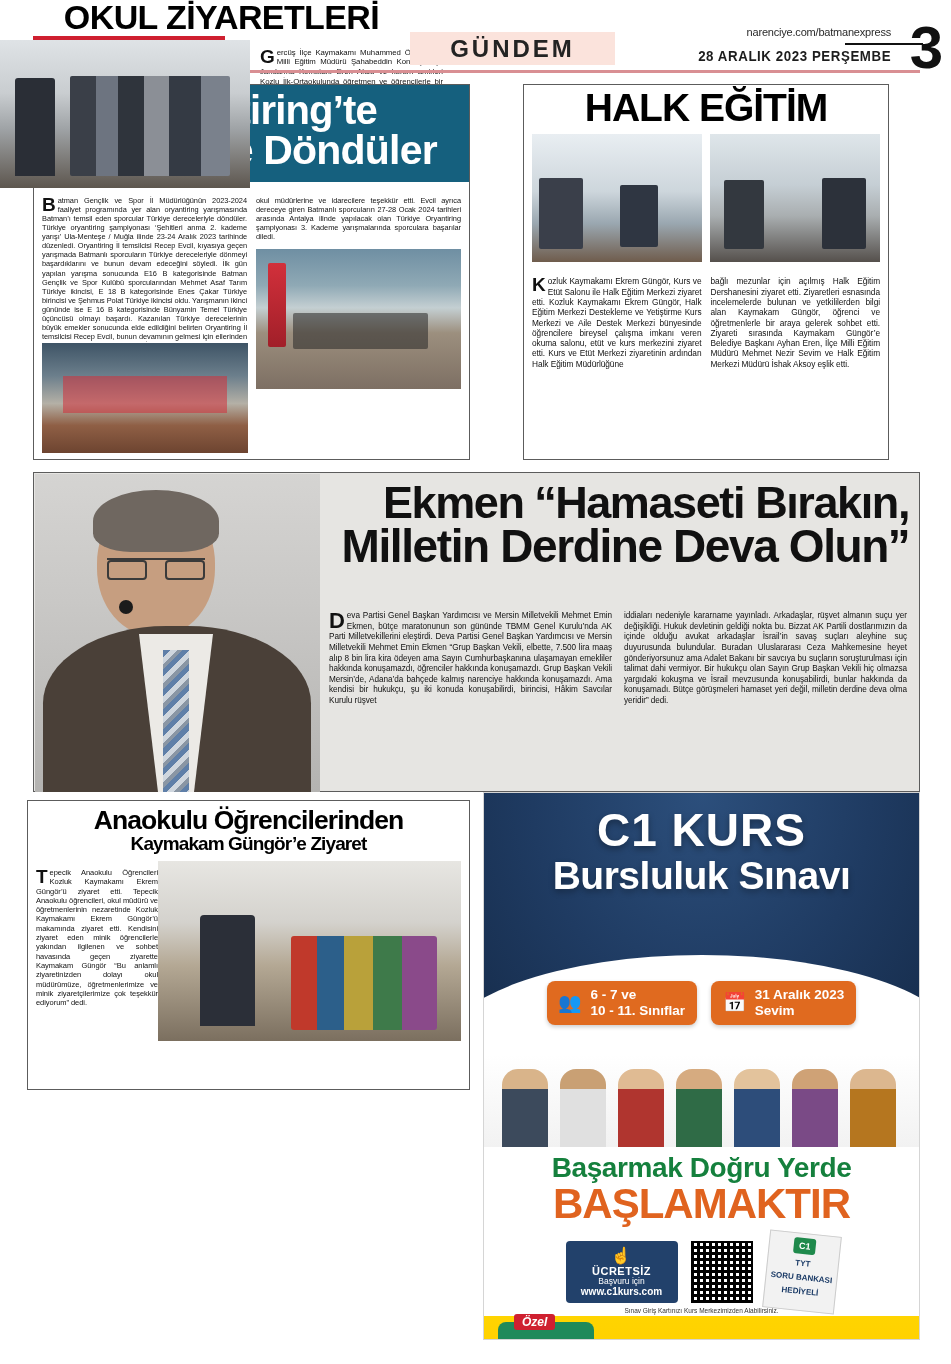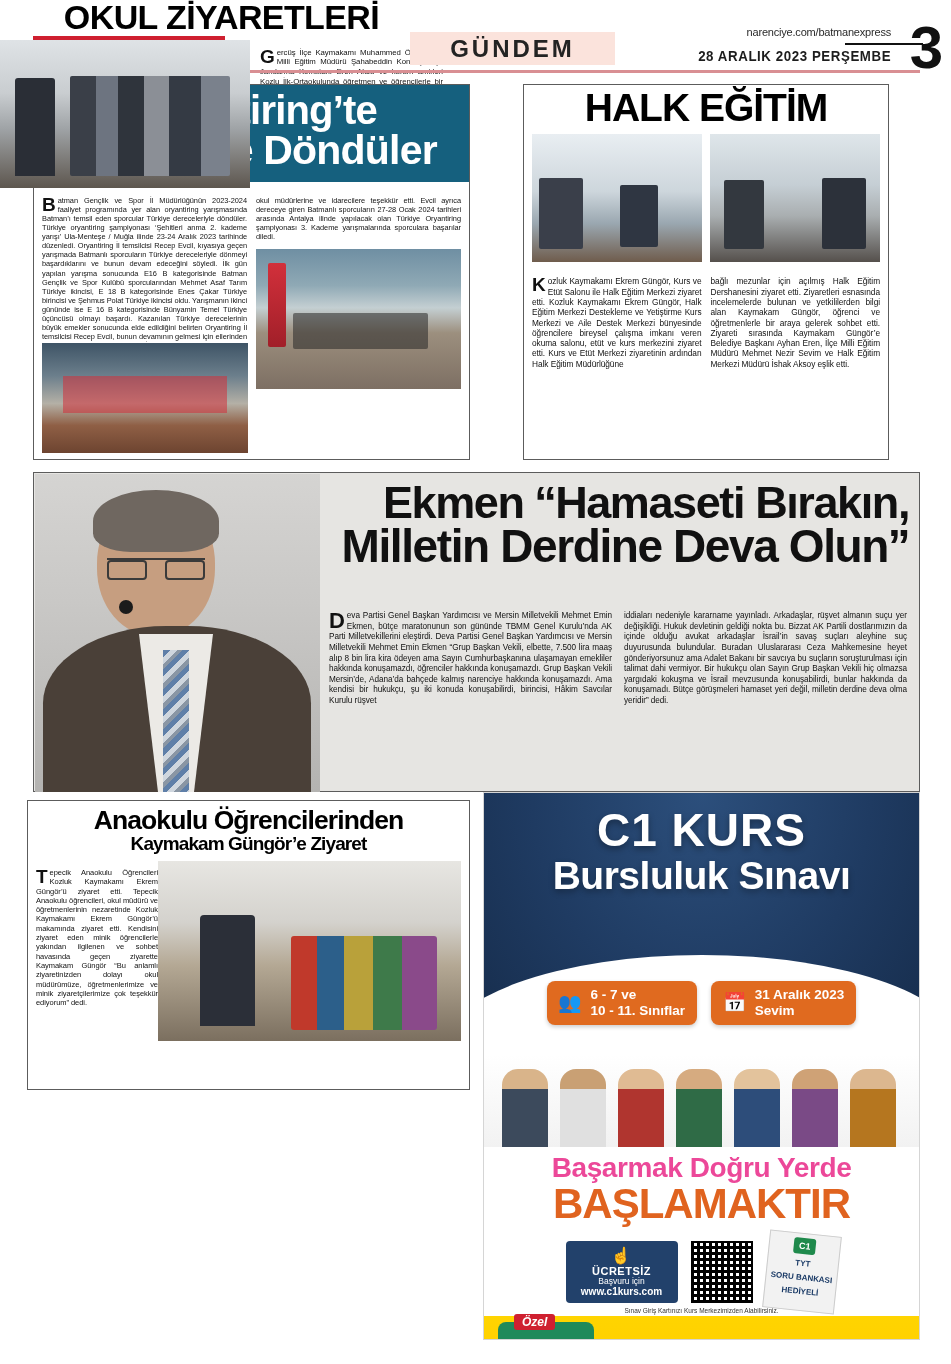--- a/index.html
+++ b/index.html
@@ -275,21 +275,21 @@
   .s2{left:76px;background:linear-gradient(#c9a074 0 26%,#e0e0e0 26% 100%);}
   .s3{left:134px;background:linear-gradient(#e0bb93 0 26%,#b0352f 26% 100%);}
   .s4{left:192px;background:linear-gradient(#d6ab80 0 26%,#2f6b46 26% 100%);}
   .s5{left:250px;background:linear-gradient(#e3c39c 0 26%,#2d4d7a 26% 100%);}
   .s6{left:308px;background:linear-gradient(#cfa276 0 26%,#7a4a86 26% 100%);}
   .s7{left:366px;background:linear-gradient(#dcb78f 0 26%,#b5761f 26% 100%);}
   .ad-slogan{
     text-align:center;padding:6px 0 2px 0;background:#fff;
   }
   .ad-slogan .top{
-    font-size:28px;font-weight:bold;color:#ec4899;letter-spacing:-0.4px;line-height:1.08;
+    font-size:28px;font-weight:bold;color:#15803d;letter-spacing:-0.4px;line-height:1.08;
   }
   .ad-slogan .bot{
     font-size:42px;font-weight:bold;color:#e0631f;letter-spacing:-1px;line-height:1.02;
   }
   .ad-mid{
     position:relative;height:88px;background:#fff;display:flex;align-items:center;
     justify-content:center;gap:10px;padding:0 12px;box-sizing:border-box;
   }
   .ucretsiz-card{
     width:112px;height:62px;background:#22416b;border-radius:4px;color:#fff;

